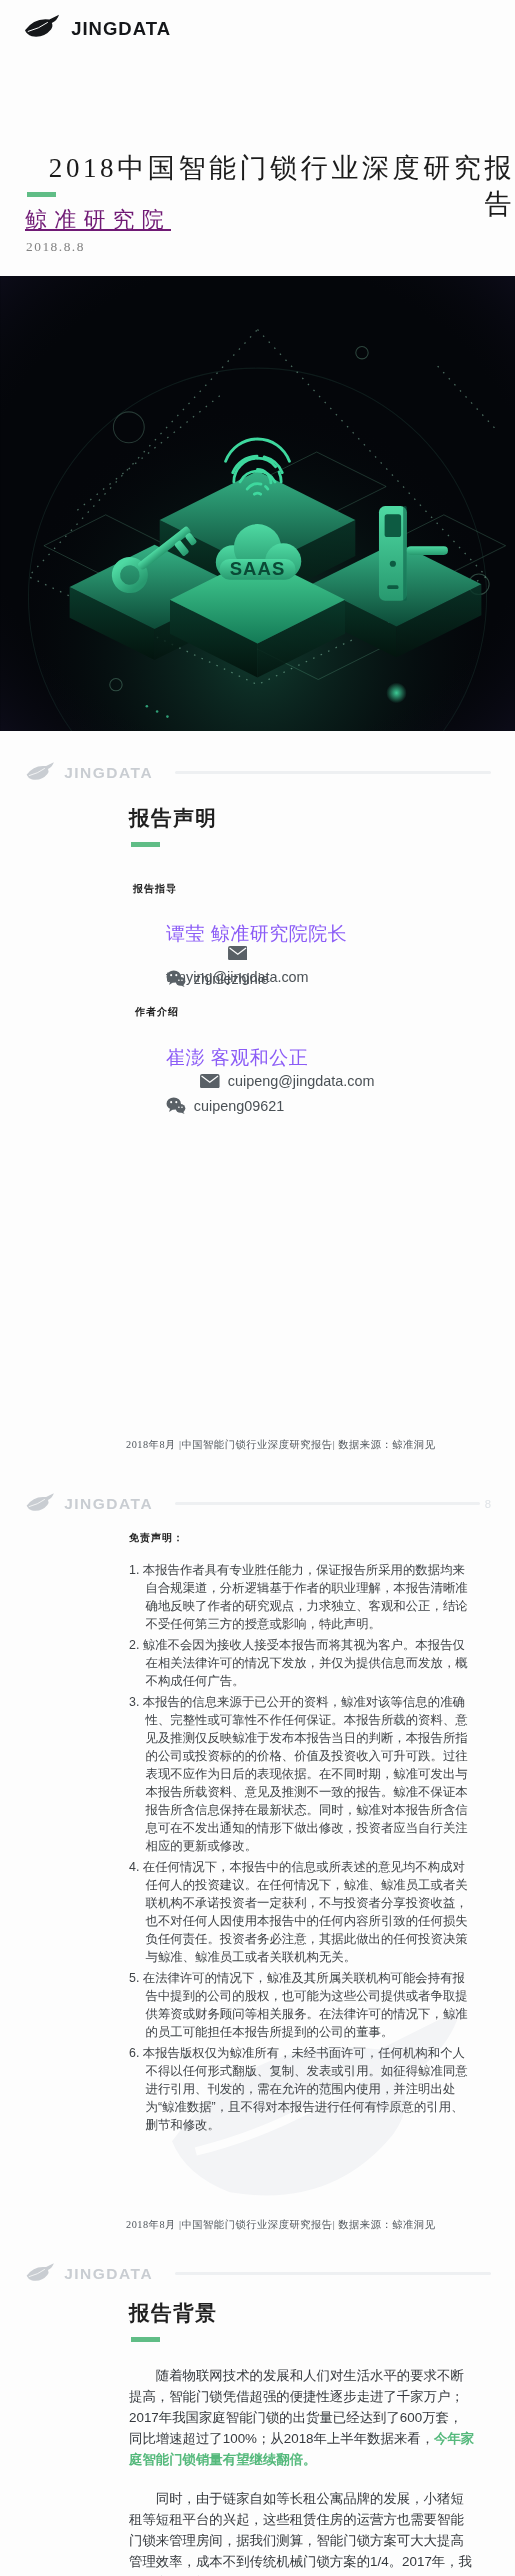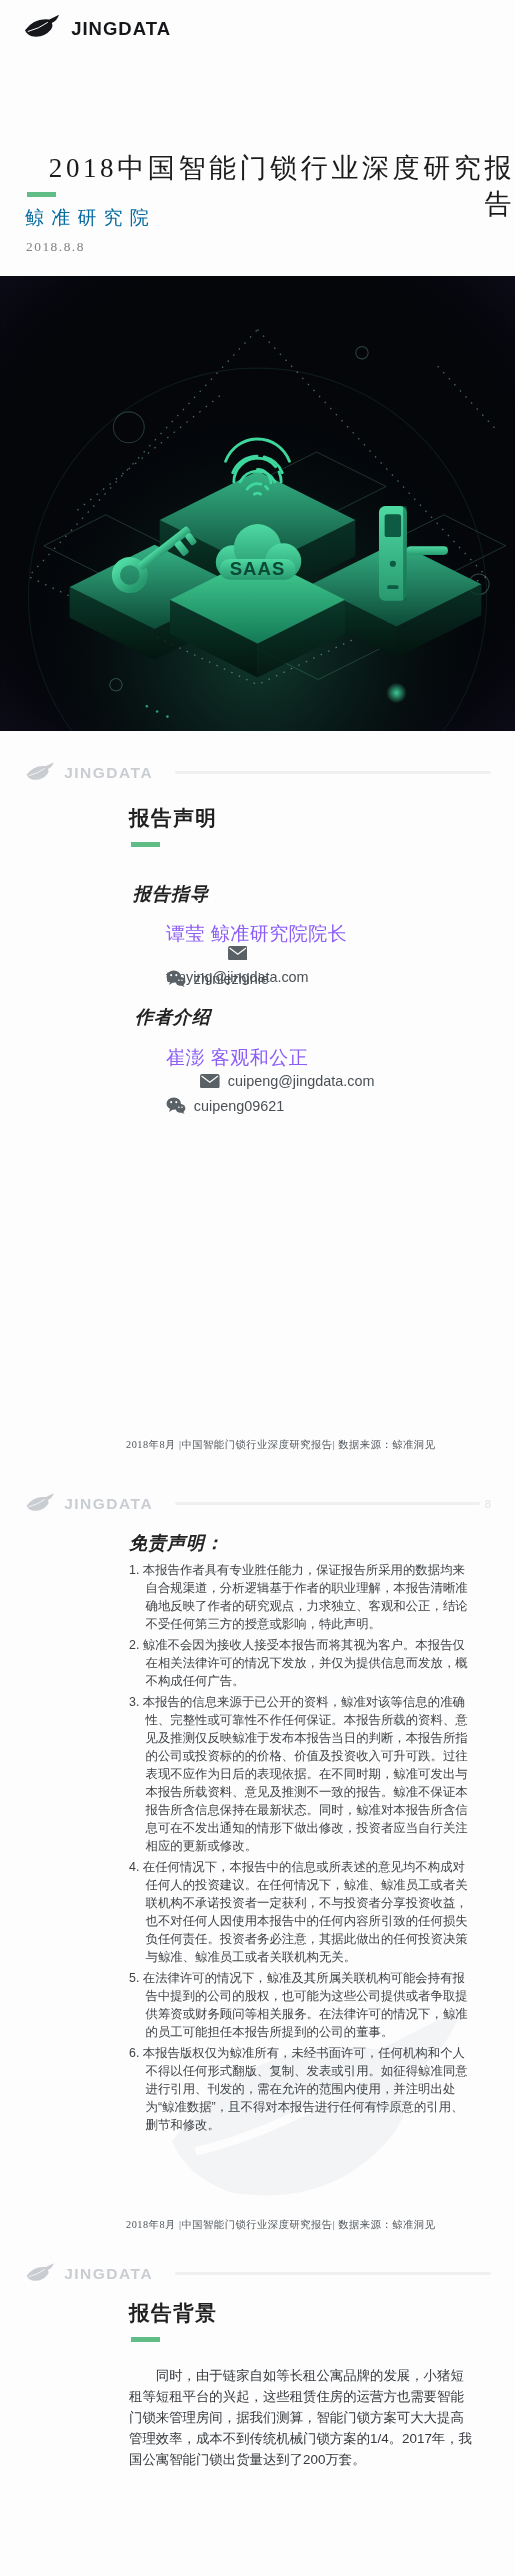--- a/index.html
+++ b/index.html
@@ -5,32 +5,32 @@
   html,body{margin:0;padding:0;background:#fff;}
   #page{position:relative;width:515px;height:3655px;background:#fdfdfd;overflow:hidden;
         font-family:"Liberation Sans","DejaVu Sans",sans-serif;color:#333;}
   .serif{font-family:"Liberation Serif","DejaVu Serif",serif;text-align:right;}
   .abs{position:absolute;}
   
   .brand-row{display:flex;align-items:center;gap:8.2px;}
   .brand-row .brand-text{font-size:18.5px;font-weight:700;color:#15171a;letter-spacing:1px;}
   .cover-title{font-size:27px;letter-spacing:3.6px;color:#1b1b1b;font-weight:400;}
   .green-dash{width:29px;height:5.2px;background:#60bd86;}
-  .cover-org{font-size:19px;letter-spacing:7.2px;color:#0369a1;}
+  .cover-org{font-size:22px;letter-spacing:7.2px;color:#701a75;text-decoration:underline;}
   .cover-date{font-size:13.4px;letter-spacing:1.5px;color:#828282;}
   
   .hero{left:0;top:276px;width:515px;height:455px;background:#04060a;}
   
   .wm-row{display:flex;align-items:center;width:466px;left:25px;height:23px;}
   .wm-text{font-size:15.5px;font-weight:700;color:#c9cdd2;letter-spacing:1.5px;margin-left:7.2px;}
   .wm-line{flex:1;height:3.1px;background:#eef0f2;margin-left:21.6px;border-radius:1.5px;}
   .wm-num{font-size:11.3px;color:#dfe3e7;margin-left:5.2px;}
   
   .h2{font-size:20.6px;font-weight:700;color:#1f1f1f;letter-spacing:1.5px;}
-  .h3{font-size:18px;font-weight:700;color:#222;letter-spacing:1px;font-style:italic;}
+  .h3{font-size:10px;font-weight:700;color:#222;letter-spacing:1px;}
   .person{font-size:19px;font-weight:400;color:#8b5cf6;letter-spacing:0.5px;}
   .contact{display:flex;align-items:center;gap:8.2px;font-size:14.4px;color:#4a5055;}
   .focus{width:206px;font-size:14.4px;line-height:24px;color:#3c4146;margin:0;}
   .focus b{color:#1d1d1d;}
   .footer-note{font-size:10.3px;color:#50565c;letter-spacing:0.5px;}
   .disc{width:346px;font-size:12.4px;line-height:18px;color:#3f4347;}
   .disc p{margin:0 0 3.1px 0;padding-left:16.5px;text-indent:-16.5px;}
   .disc-note{font-size:13.4px;font-weight:700;color:#1e1e1e;margin-top:8.2px;}
   .body-col{width:346px;font-size:13.4px;line-height:21px;color:#34383d;}
   .body-col p{margin:0 0 17.5px 0;text-indent:2em;}
@@ -284,18 +284,19 @@
       <path d="M12 45 Q 40 38 62 22" stroke="#fdfdfd" stroke-width="2.5" fill="none"></path>
     </svg>
     <span class="wm-text">JINGDATA</span>
     <span class="wm-line"></span>
   </div>
 
   <div class="abs h2" style="left:129px;top:2299px;">报告背景</div>
   <div class="abs green-dash" style="left:131px;top:2337px;"></div>
 
   <div class="abs body-col" style="left:129px;top:2365px;">
+    <p><span>随着物联网技术的发展和人们对生活水平的要求不断提高，智能门锁凭借超强的便捷性逐步走进了千家万户；2017年我国家庭智能门锁的出货量已经达到了600万套，同比增速超过了100%；从2018年上半年数据来看，</span><span class="green-t">今年家庭智能门锁销量有望继续翻倍。</span></p>
     <p>同时，由于链家自如等长租公寓品牌的发展，小猪短租等短租平台的兴起，这些租赁住房的运营方也需要智能门锁来管理房间，据我们测算，智能门锁方案可大大提高管理效率，成本不到传统机械门锁方案的1/4。2017年，我国公寓智能门锁出货量达到了200万套。</p>
 
   </div>
 
 </div>
 
 
 </body></html>

